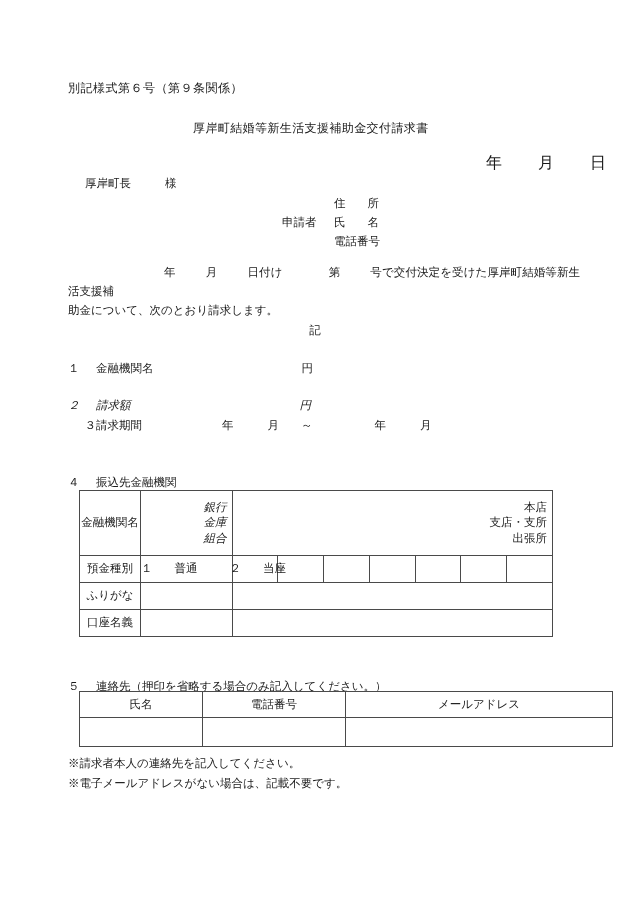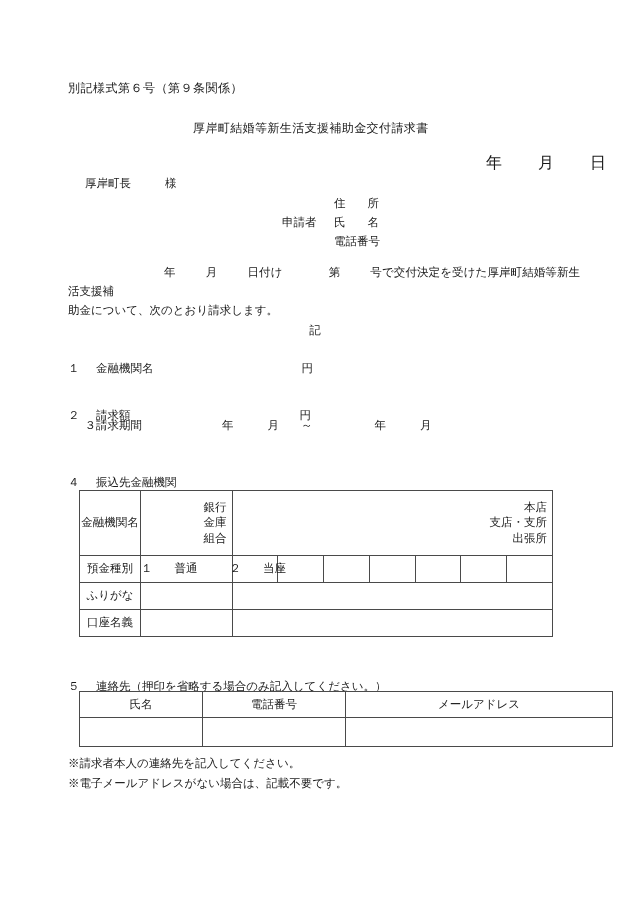--- a/index.html
+++ b/index.html
@@ -104,21 +104,21 @@
 
   
   .item {
     position: absolute;
     left: 68px;
     font-size: 11.5px;
     white-space: pre;
   }
   .item .num { display: inline-block; width: 28px; }
   .item-1 { top: 360px; }
-  .item-2 { top: 407px; }
+  .item-2 { top: 397px; font-style: italic; }
   .item-3 { top: 417px; text-align: right; }
   .item-4 { top: 474px; }
   .item-5 { top: 678px; }
   .amount-gap { display: inline-block; width: 148px; }
   .amount-gap-2 { display: inline-block; width: 169px; }
   .p-gap1 { display: inline-block; width: 80px; }
   .p-gap2 { display: inline-block; width: 34px; }
   .p-gap3 { display: inline-block; width: 22px; }
   .p-gap4 { display: inline-block; width: 62px; }
   .p-gap5 { display: inline-block; width: 34px; }
@@ -141,20 +141,21 @@
     width: 474px;
   }
   .bank-table td { height: 26px; }
   .cell-label {
     text-align: center;
     width: 60px;
   }
   .cell-bankname {
     position: relative;
     vertical-align: middle;
+    font-style: italic;
   }
   .stack-right {
     text-align: right;
     padding-right: 5px;
     line-height: 1.32;
     font-size: 11.5px;
   }
   .h-head td { height: 64px; }
   .deposit-type {
     padding-left: 16px;

